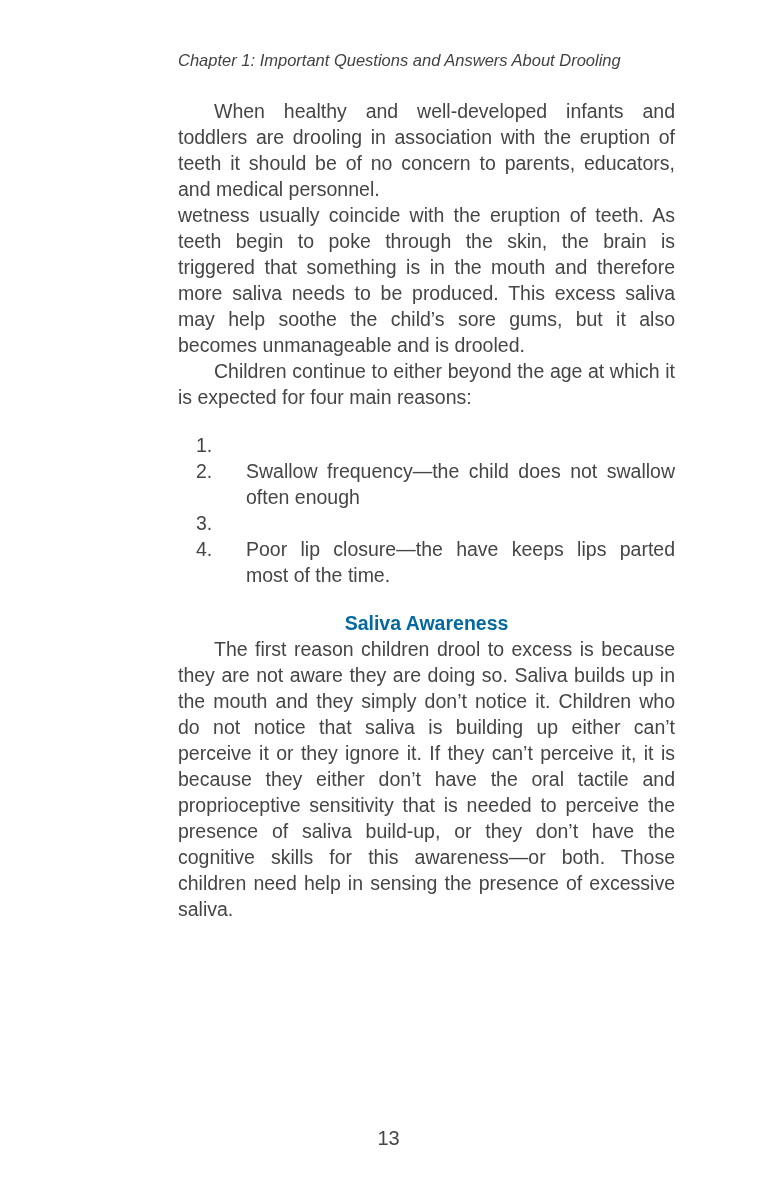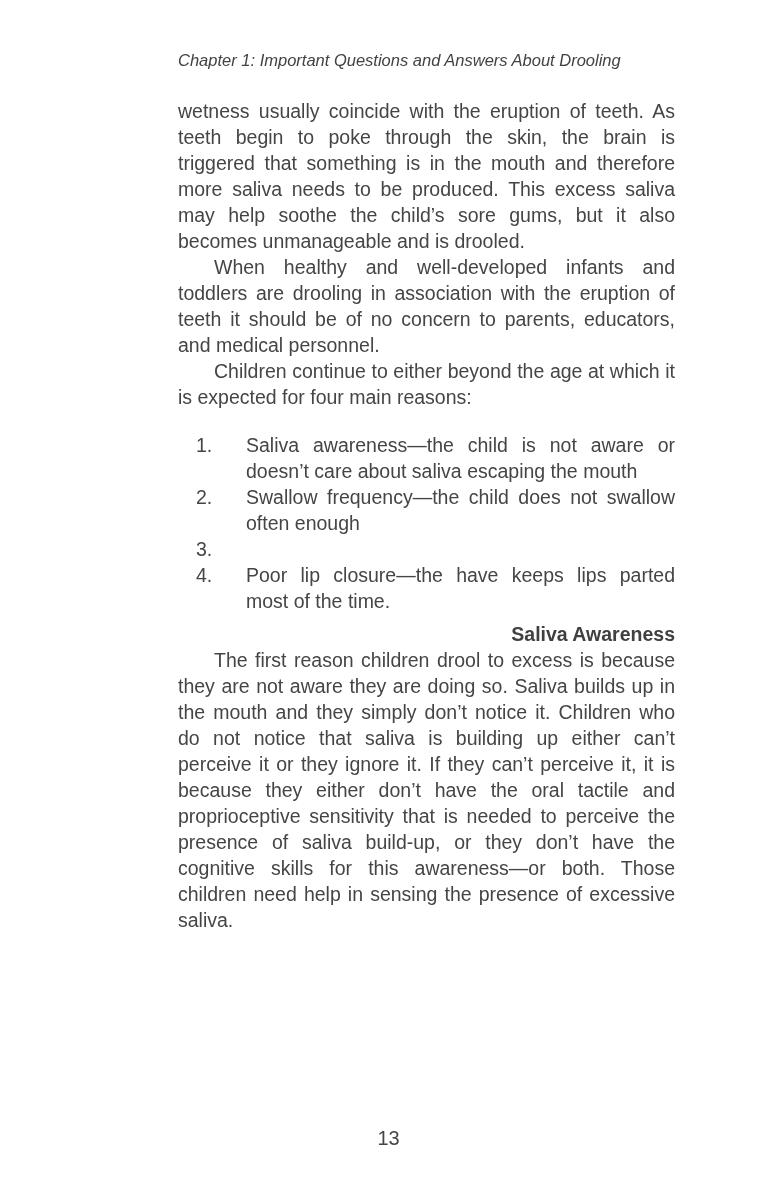--- a/index.html
+++ b/index.html
@@ -44,23 +44,23 @@
     font-weight: bold;
     color: #1c1c1c;
     margin: 34px 0 28px 0;
     text-align: left;
     white-space: nowrap;
   }
   h2.subsection-heading {
     font-size: 19.5px;
     line-height: 26px;
     font-weight: bold;
-    color: #404040;
-    margin: 7px 0 0 0;
-    text-align: right;
+    color: #0369a1;
+    margin: 22px 0 0 0;
+    text-align: center;
   }
   .list {
     margin: 22px 0 0 0;
     padding-left: 18px;
   }
   .list-item {
     display: flex;
     align-items: flex-start;
   }
   .list-item .num {
@@ -84,31 +84,30 @@
 </style>
 </head>
 <body>
 
 <div class="page">
 
   <div class="running-header">Chapter 1: Important Questions and Answers About Drooling</div>
 
   <div class="body-text">
 
+    <p class="para indent">When healthy and well-developed infants and toddlers are drooling in association with the eruption of teeth it should be of no concern to parents, educators, and medical personnel.</p>
+
     <p class="para">wetness usually coincide with the eruption of teeth. As teeth begin to poke through the skin, the brain is triggered that something is in the mouth and therefore more saliva needs to be produced. This excess saliva may help soothe the child’s sore gums, but it also becomes unmanageable and is drooled.</p>
-
-    <p class="para indent">When healthy and well-developed infants and toddlers are drooling in association with the eruption of teeth it should be of no concern to parents, educators, and medical personnel.</p>
 
 
     <p class="para indent">Children continue to either beyond the age at which it is expected for four main reasons:</p>
 
     <div class="list">
       <div class="list-item">
         <span class="num">1.</span>
-        <span class="txt">Saliva awareness—the child is not aware or doesn’t care about saliva escaping the mouth</span>
       </div>
       <div class="list-item">
         <span class="num">2.</span>
         <span class="txt">Swallow frequency—the child does not swallow often enough</span>
       </div>
       <div class="list-item">
         <span class="num">3.</span>
       </div>
       <div class="list-item">
         <span class="num">4.</span>

